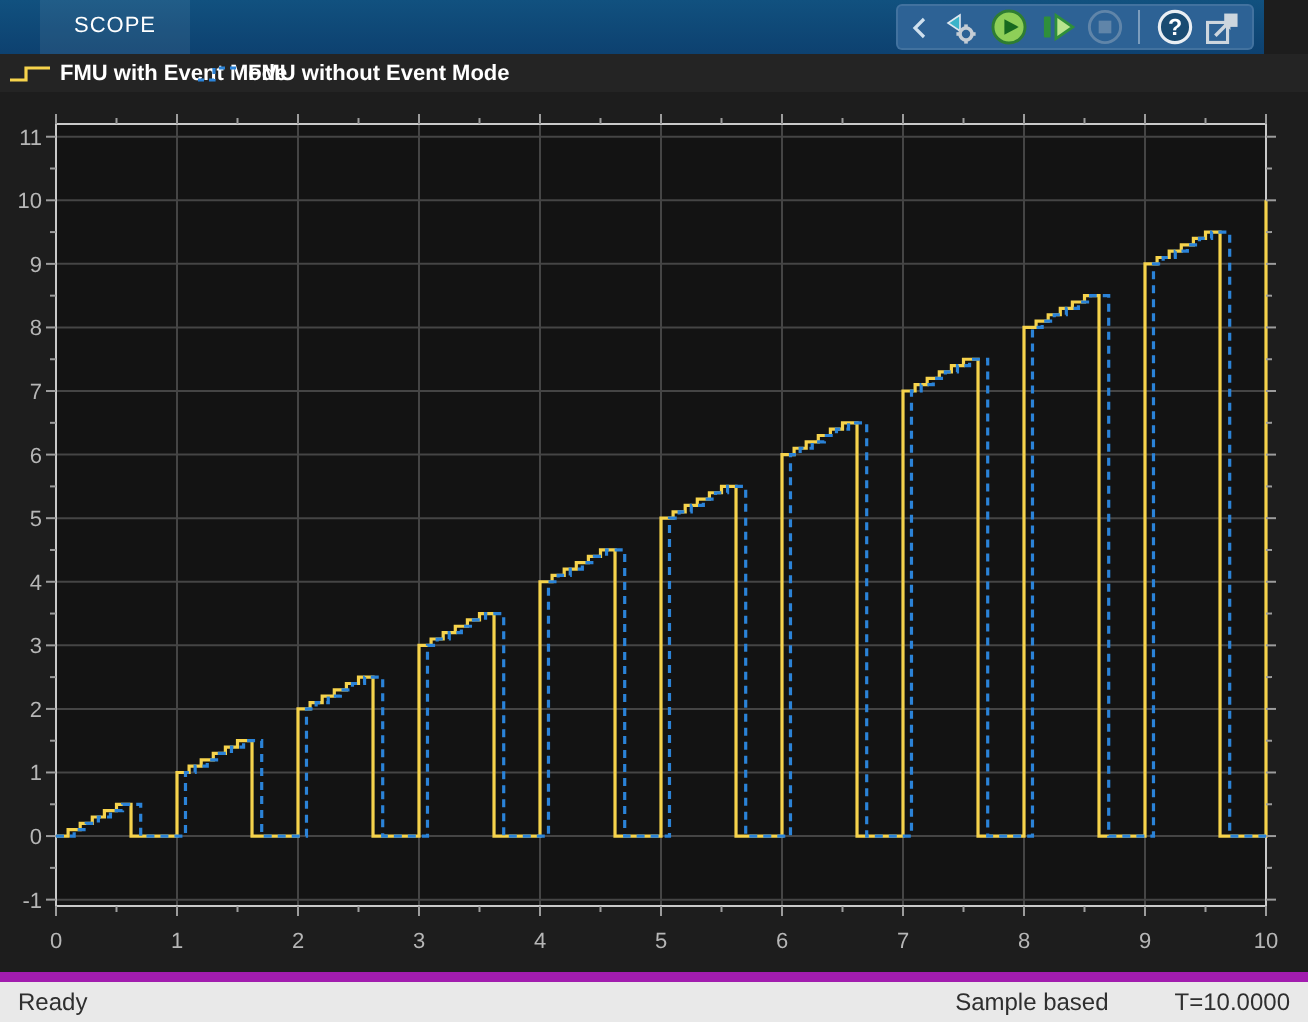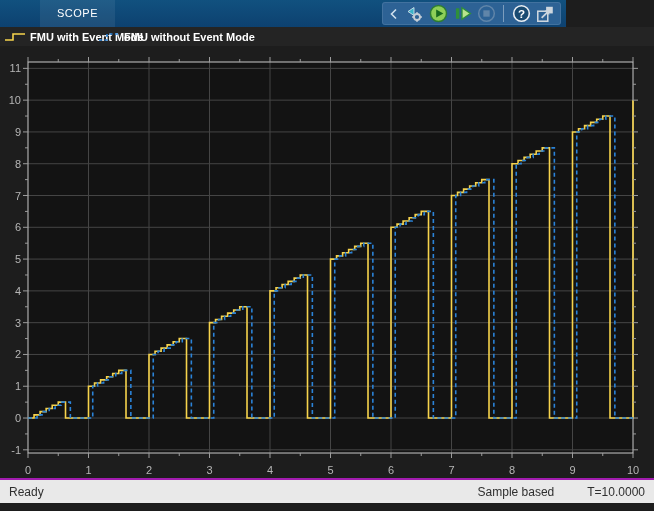--- a/index.html
+++ b/index.html
@@ -3,23 +3,23 @@
 <meta charset="utf-8">
 <style>
   * { margin:0; padding:0; box-sizing:border-box; }
   body { background:#555; font-family:"Liberation Sans", sans-serif; }
   .window {
     position:relative; width:654px; height:511px; overflow:hidden;
     background:#1d1d1d; font-family:"Liberation Sans", sans-serif;
   }
   
   .toolstrip {
-    position:absolute; top:0; left:0; width:566px; height:27px;
+    position:absolute; top:0; left:0; width:632px; height:27px;
     background:linear-gradient(180deg,#11517f,#0d4170);
-    display:flex; align-items:center;padding-left:20px;
+    display:flex; align-items:center;
   }
   .tabs { display:flex; padding-left:20px; }
   .tab {
     padding:0 17px; line-height:27px; font-size:11px; color:#ffffff;
     letter-spacing:0.5px; cursor:default; white-space:nowrap;
   }
   .tab.active { background:rgba(255,255,255,0.07); }
   .icon-panel {
     position:absolute; right:5px; top:2px; height:23px;
     background:#2d6295; border-radius:3px;
@@ -36,22 +36,22 @@
   }
   .legend-item {
     position:absolute; top:0; height:19px; display:flex; align-items:center; gap:4px;
   }
   .legend-label { font-size:11px; font-weight:bold; color:#ffffff; white-space:nowrap; }
   
   .figure { position:absolute; top:46px; left:0; width:654px; height:440px; background:#1d1d1d; }
   svg { display:block; font-family:inherit; }
   
   .status-bar {
-    position:absolute; bottom:8px; left:0; width:654px; height:25px;
-    background:#e9e9e9; border-top:2px solid #a21caf;
+    position:absolute; bottom:0; left:0; width:654px; height:25px;
+    background:#e9e9e9; border-top:5px solid #a21caf;
     display:flex; align-items:center; padding:0 9px;
     font-size:12px; color:#2f2f2f;
   }
   .status-right { margin-left:auto; display:flex; gap:33px; }
 </style>
 </head>
 <body>
 
 <div class="window">
 

